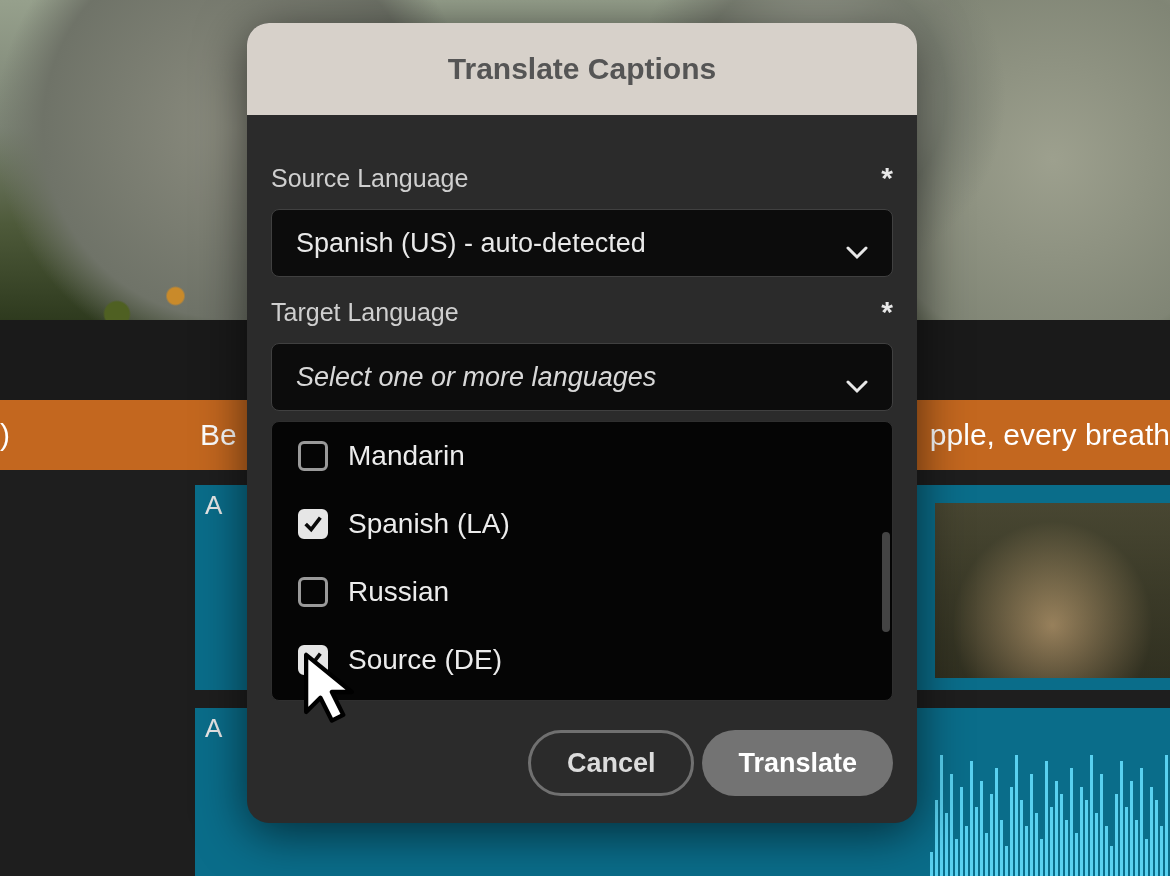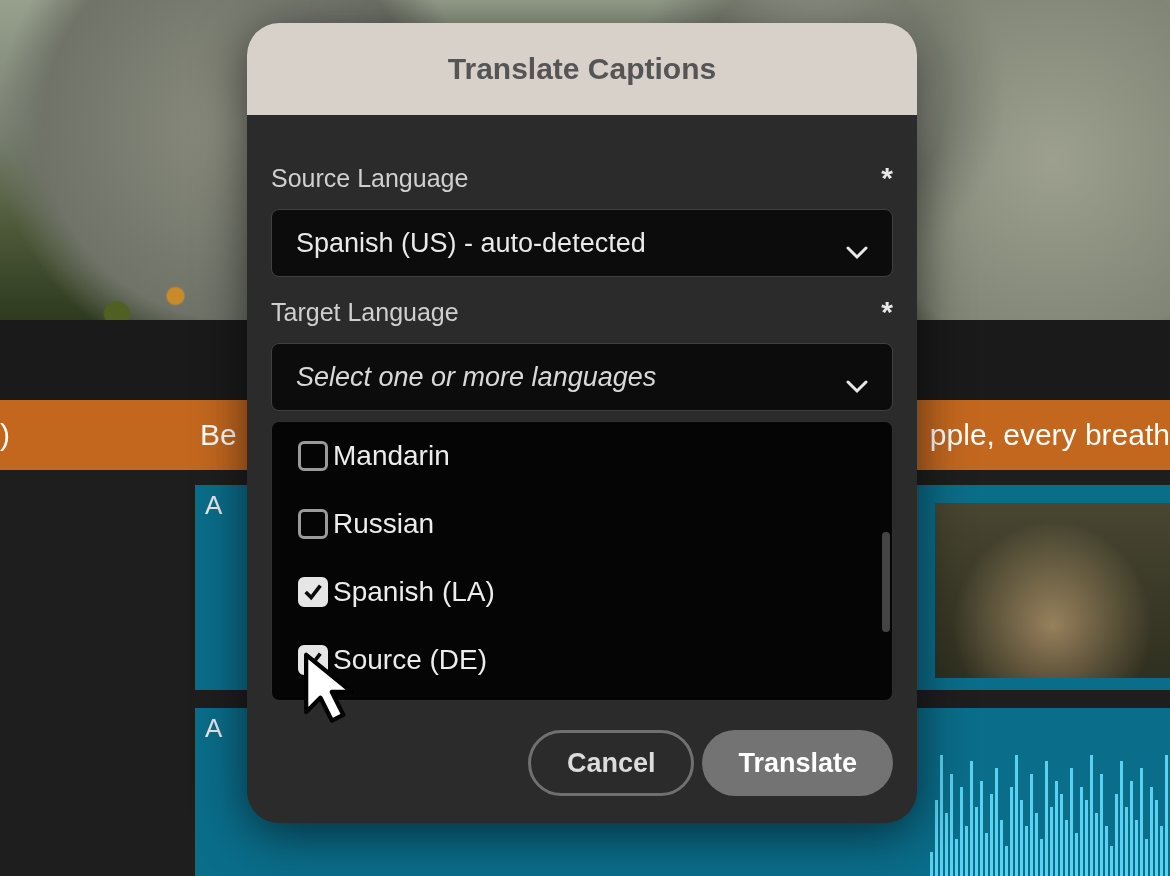--- a/index.html
+++ b/index.html
@@ -71,21 +71,21 @@
     position:absolute; right:0; bottom:0; width:240px; height:130px;
     display:flex; align-items:flex-end; gap:2px;
   }
   .waveform span {
     display:block; width:3px; background:#59d1f0;
   }
 
   
   .dialog {
     position:absolute; left:247px; top:23px; width:670px; height:800px;
-    background:#2b2b2b; border-radius:32px; overflow:hidden;
+    background:#2b2b2b; border-radius:22px; overflow:hidden;
     box-shadow:0 10px 50px rgba(0,0,0,0.6);
   }
   .dialog-header {
     height:92px; background:#d7d1ca; display:flex; align-items:center; justify-content:center;
     font-size:30px; font-weight:700; color:#555;
   }
   .dialog-body { padding:28px 24px 0 24px; }
 
   .field-label-row { display:flex; justify-content:space-between; align-items:center; color:#cfcfcf; font-size:25px; margin-top:18px; margin-bottom:14px; }
   .field-label-row .req { color:#e8e8e8; font-size:30px; font-weight:700; }
@@ -96,21 +96,21 @@
     padding:0 24px; color:#e9e9e9; font-size:27px;
   }
   .select.italic { font-style:italic; color:#d8d8d8;gap:48px; }
   .select .chev { width:22px; height:14px; }
   .select .chev svg { width:22px; height:14px; }
 
   .options {
     margin-top:10px; background:#050505; border:1px solid #2f2f2f; border-radius:8px;
     height:280px; position:relative; overflow:hidden;
   }
-  .opt { display:flex; align-items:center; gap:5px; padding:0 26px; height:68px; color:#ececec; font-size:28px; }
+  .opt { display:flex; align-items:center; gap:20px; padding:0 26px; height:68px; color:#ececec; font-size:28px; }
   .cb {
     width:30px; height:30px; border:3px solid #9a9a9a; border-radius:6px; flex:0 0 30px;
     display:flex; align-items:center; justify-content:center; background:transparent;
   }
   .cb.checked { background:#e6e6e6; border-color:#e6e6e6; }
   .cb.checked svg { width:22px; height:22px; }
   .cb svg path { stroke:#0a0a0a; stroke-width:4; fill:none; }
 
   .options .scroll-ind {
     position:absolute; right:2px; top:110px; width:8px; height:100px;
@@ -238,32 +238,32 @@
           </svg>
       </span>
     </div>
 
     <div class="options">
       <div class="opt">
         <span class="cb"></span>
         <span>Mandarin</span>
       </div>
       <div class="opt">
-        <span class="cb"></span>
-        <span>Russian</span>
-      </div>
-      <div class="opt">
         <span class="cb checked">
           <svg viewBox="0 0 24 24">
               <path d="M4 12 L10 18 L20 5"></path>
             </svg>
         </span>
         <span>Spanish (LA)</span>
       </div>
       <div class="opt">
+        <span class="cb"></span>
+        <span>Russian</span>
+      </div>
+      <div class="opt">
         <span class="cb checked">
           <svg viewBox="0 0 24 24">
               <path d="M4 12 L10 18 L20 5"></path>
             </svg>
         </span>
         <span>Source (DE)</span>
       </div>
       <div class="scroll-ind"></div>
     </div>
 

